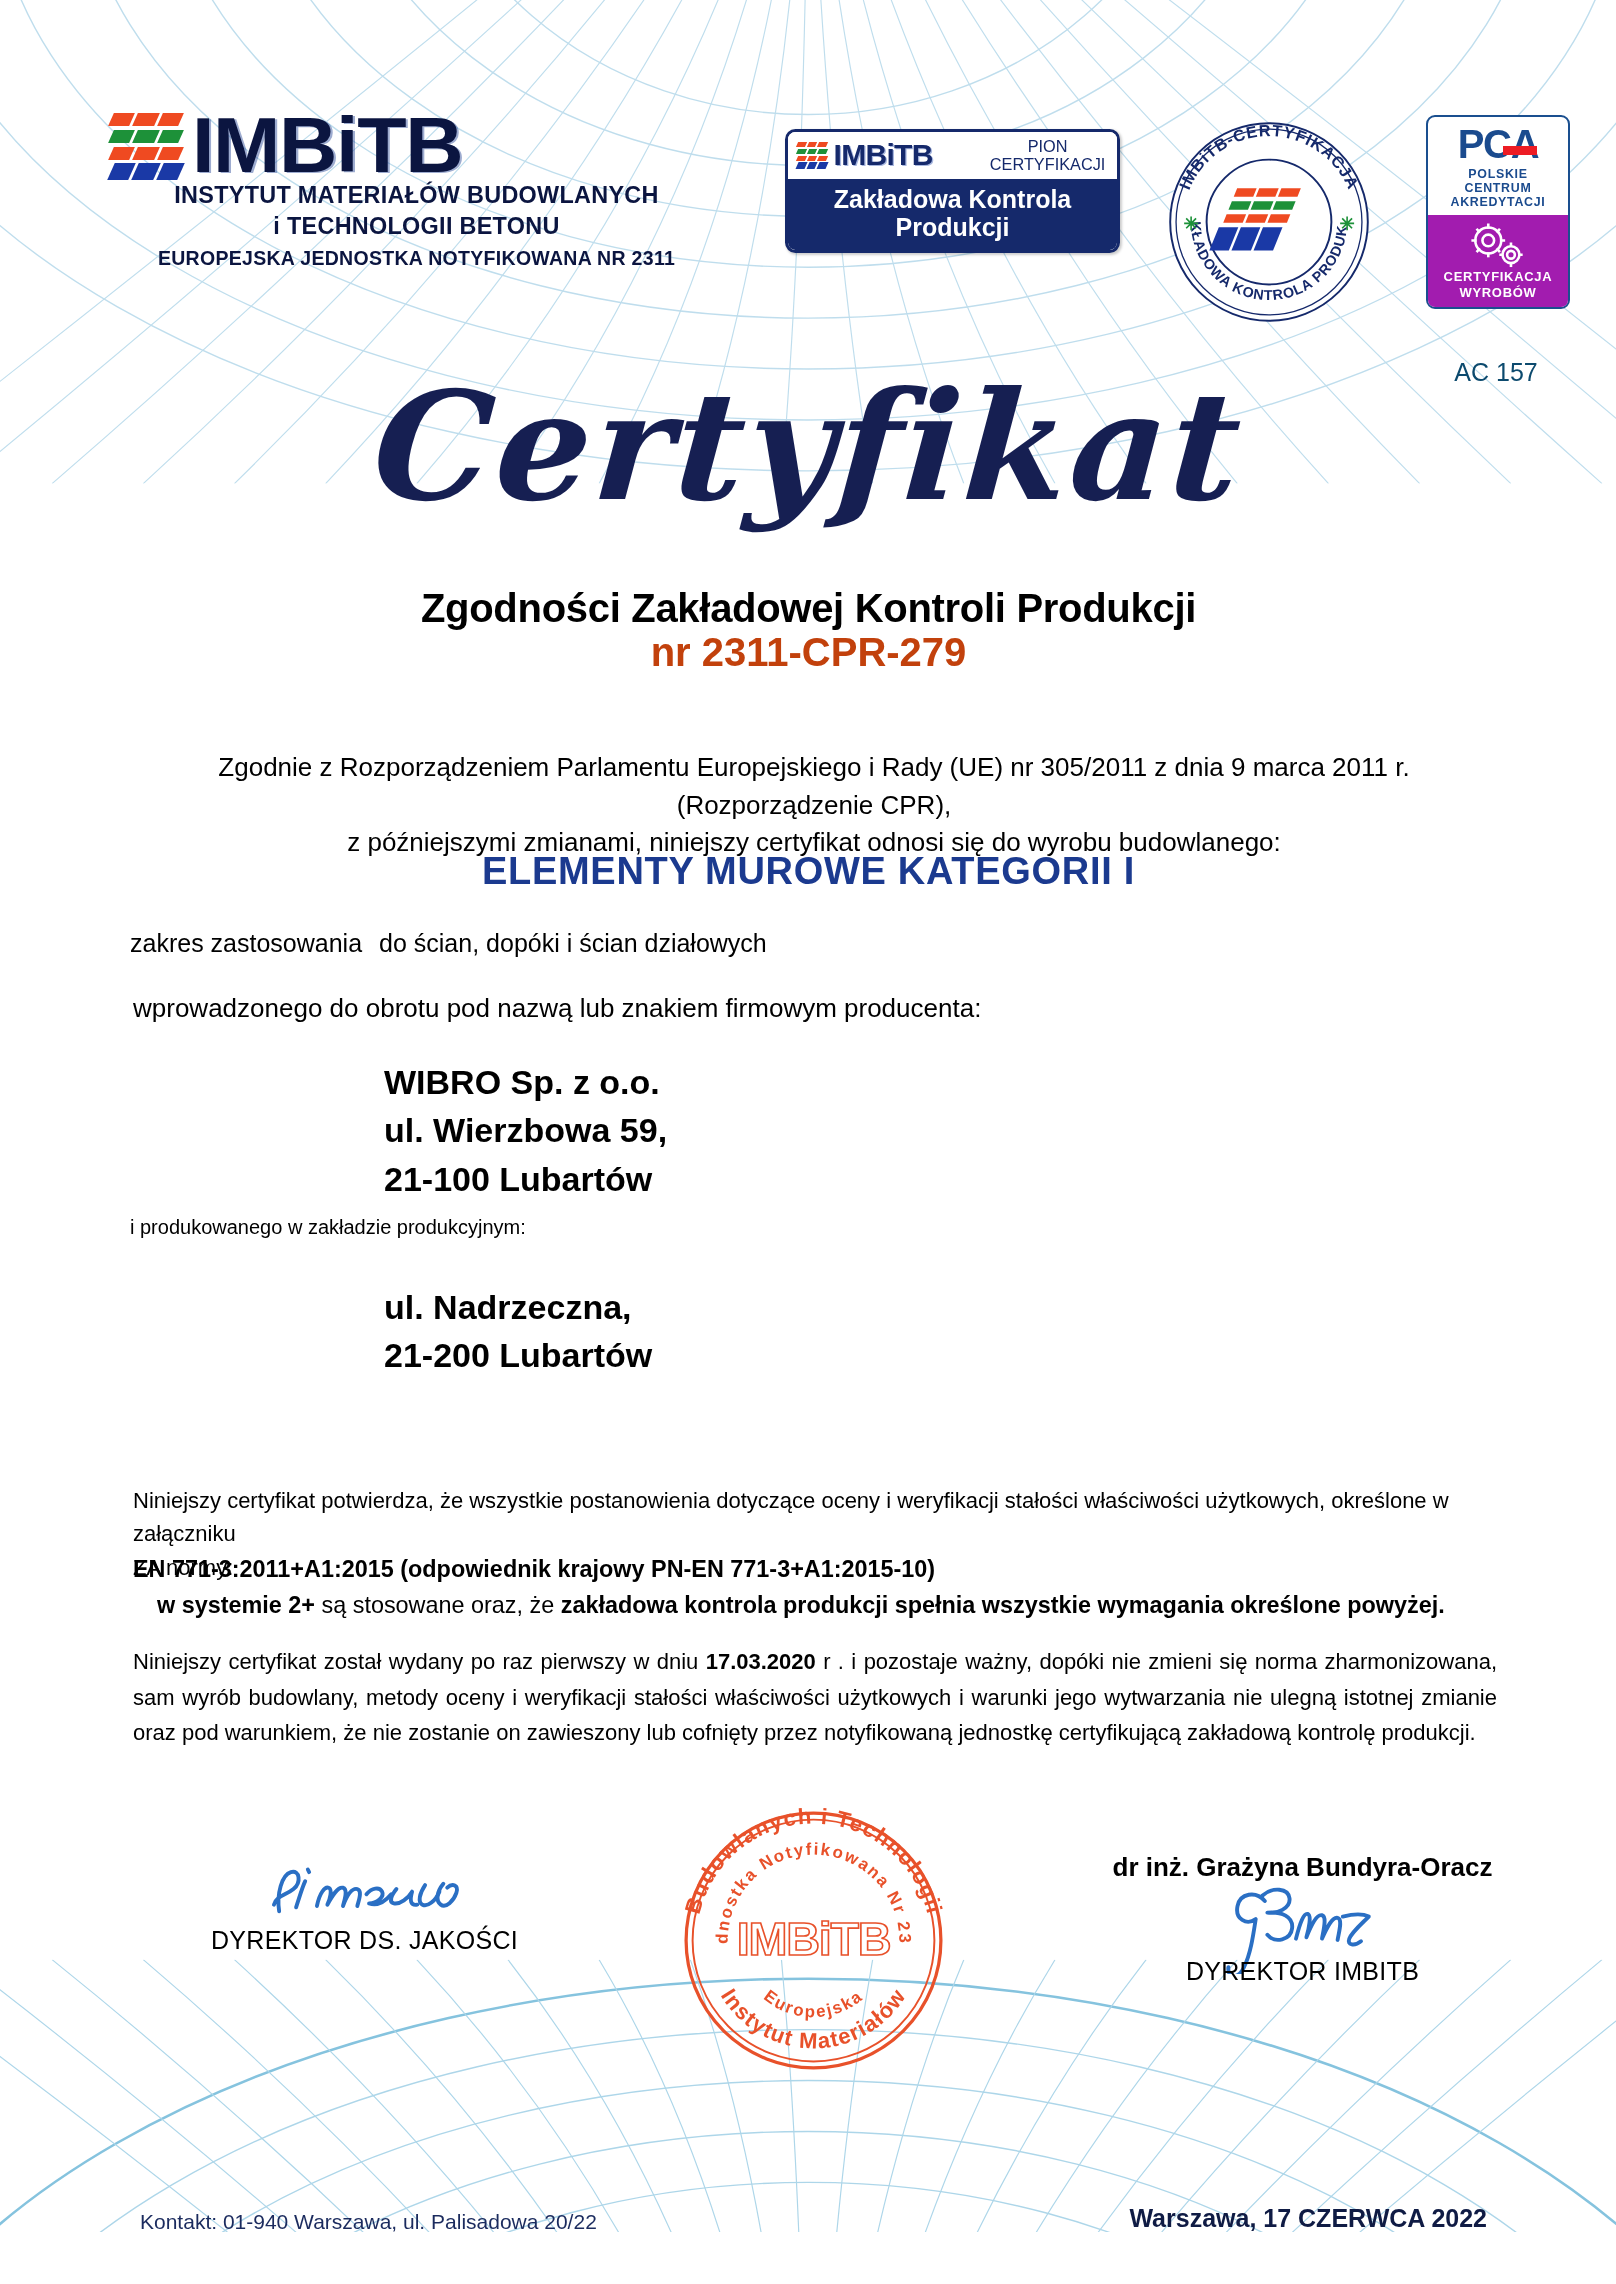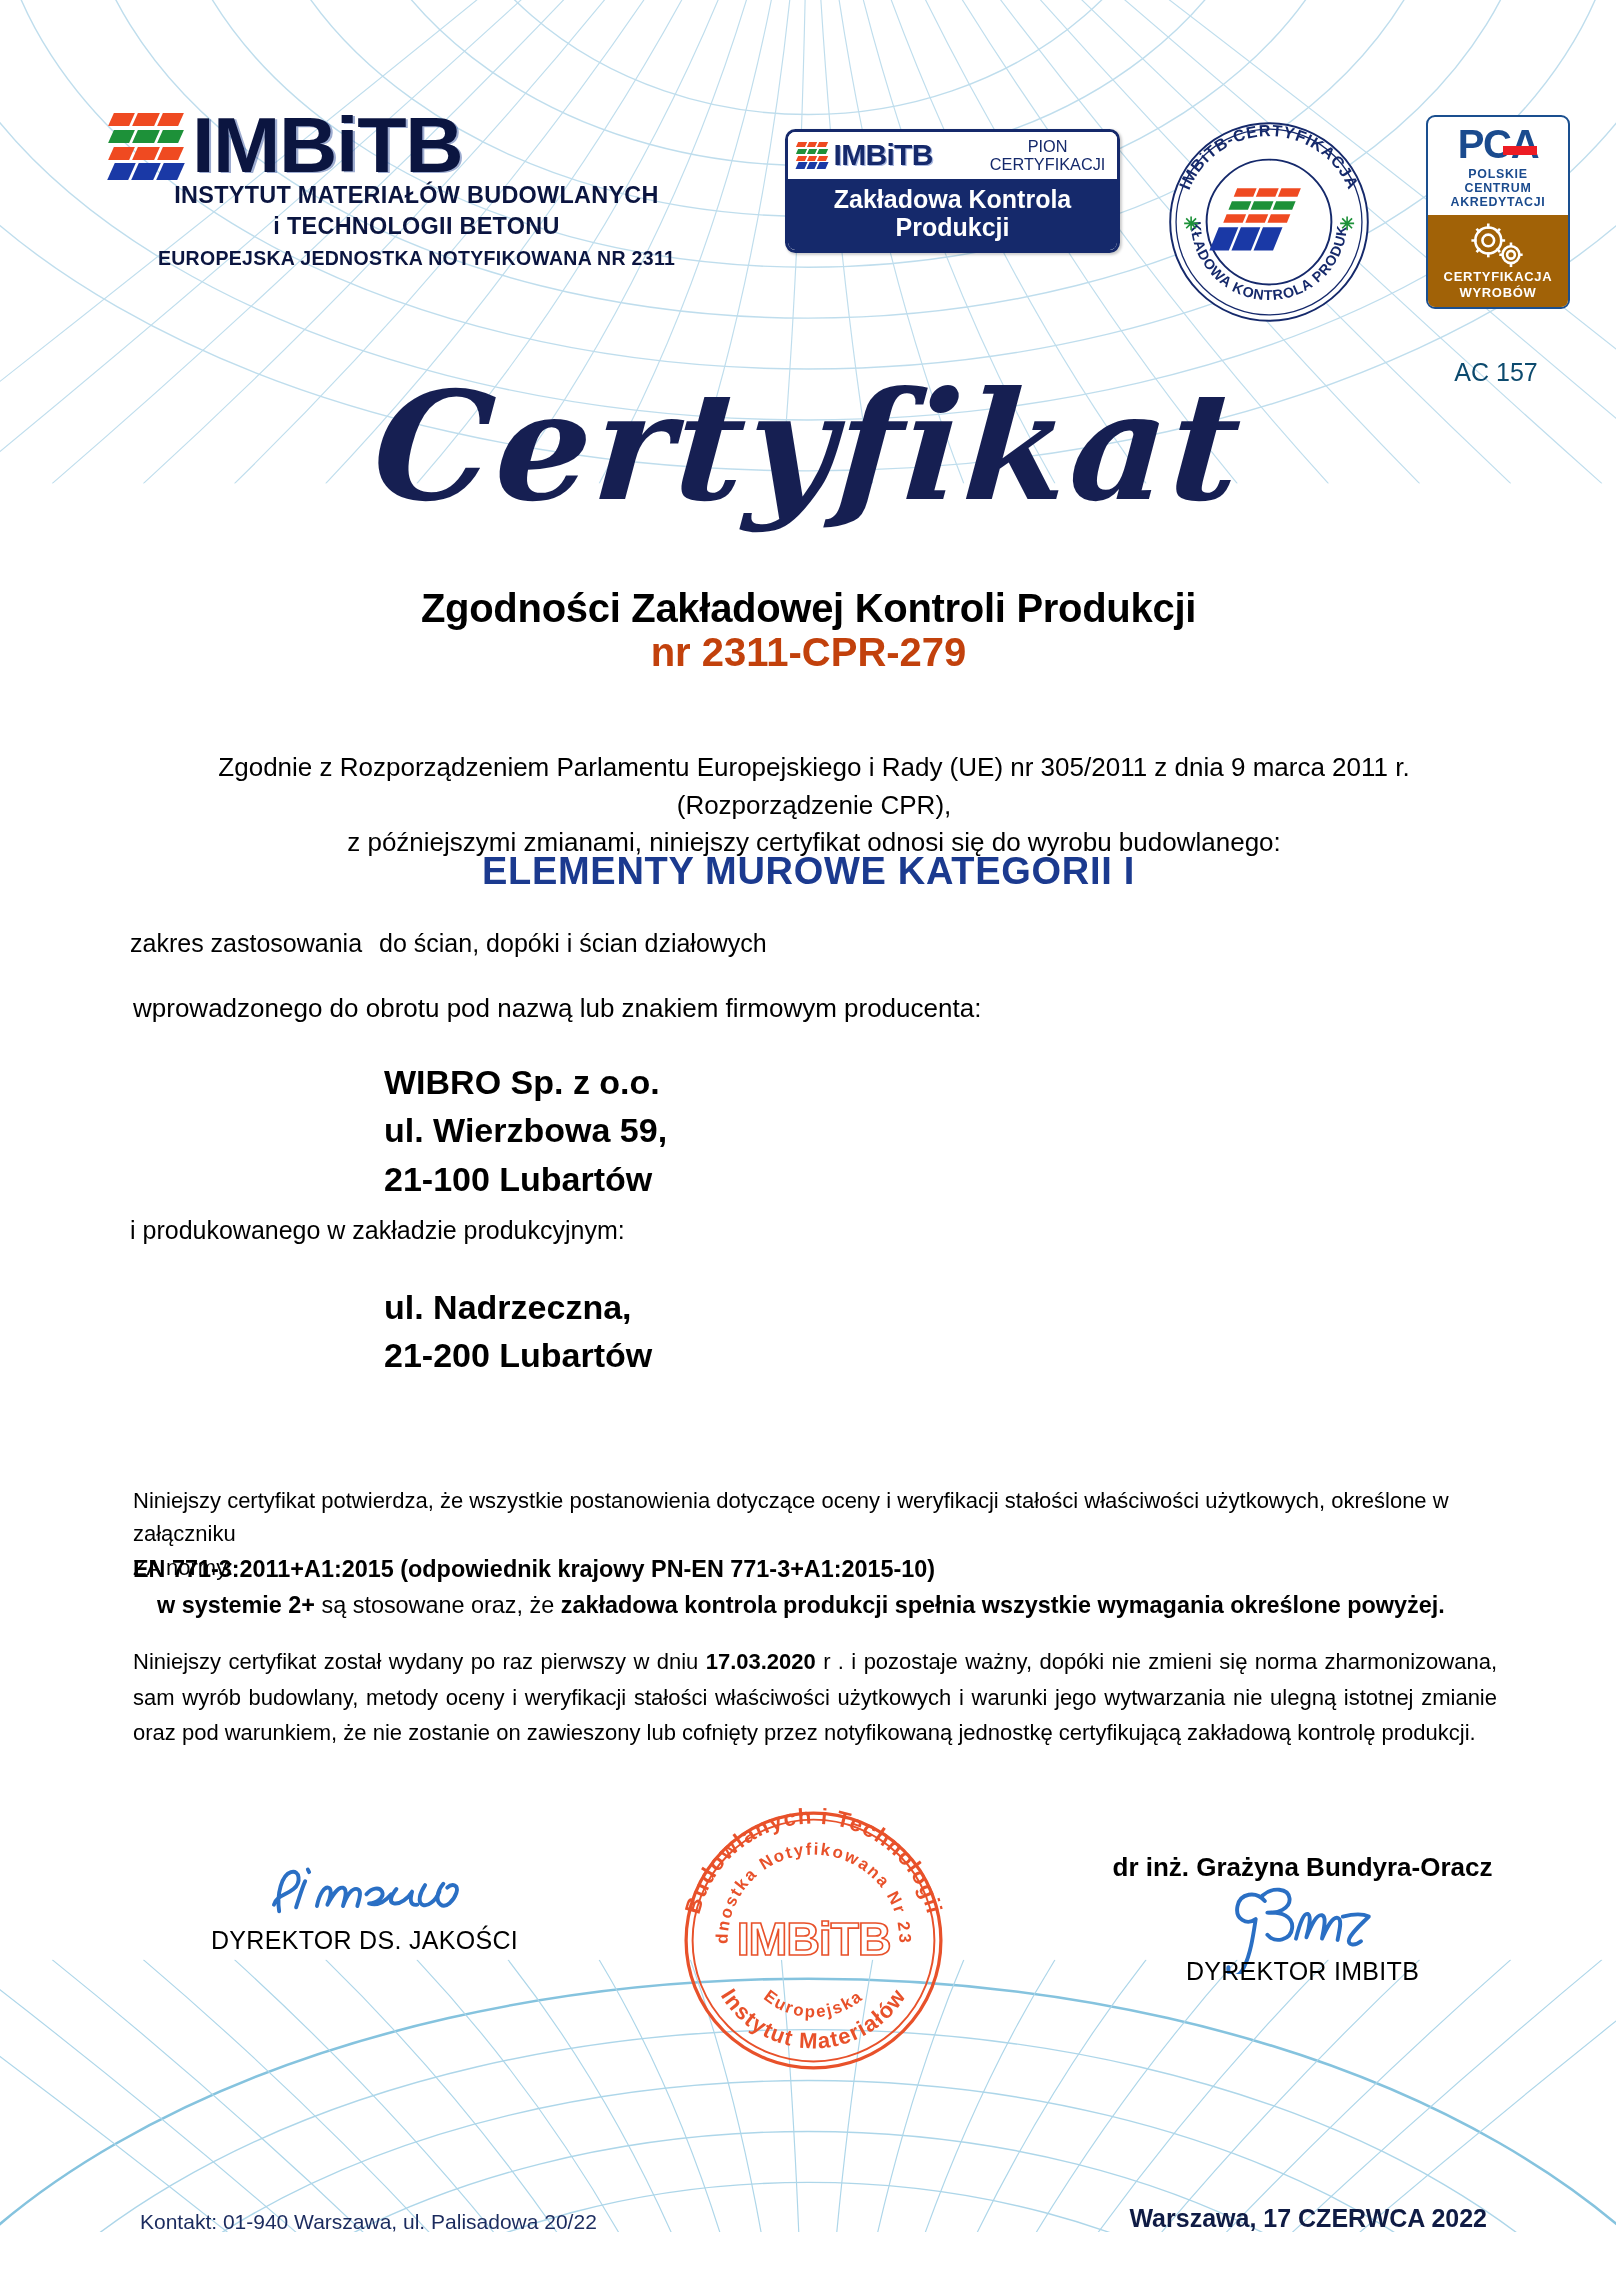--- a/index.html
+++ b/index.html
@@ -162,21 +162,21 @@
   .pca-mark .redbar{
     position:absolute; right:1.3px; bottom:9px;
     width:34px; height:8.5px; background:#ed1c24;
   }
   .pca-sub1, .pca-sub2{
     color:#1b4b8e; font-weight:bold; letter-spacing:0.7px;
   }
   .pca-sub1{ font-size:12.4px; margin-top:3.3px;}
   .pca-sub2{ font-size:12.4px; margin-top:0.7px;}
   .pca-bottom {
-    background:#a16207; color:#fff; text-align:center;
+    background:#a21caf; color:#fff; text-align:center;
     padding: 6.5px 2.6px 6.5px;
   }
   .pca-gears{ height:48px; }
   .pca-gears svg{display:block;margin:0 auto;}
   .pca-c1, .pca-c2{ font-weight:bold; font-size:13px; letter-spacing:0.7px;}
   .pca-c2{ margin-top:1.3px; }
   .ac-num {
     position:absolute; left:1426px; top:260px;
     width: 140px; text-align:center;
     font-size: 25px; color:#0c4a6e;
@@ -241,21 +241,21 @@
   }
 
   .producer {
     position:absolute; top: 1058px;
     left: 384px;
     font-weight:bold; font-size: 34px; line-height: 1.42;
   }
 
   .plant-label {
     position:absolute; top: 1216px; left: 130px;
-    font-size: 25px;
+    font-size: 20px;
   }
   .plant {
     position:absolute; top: 1283px;
     left: 384px;
     font-weight:bold; font-size: 34px; line-height: 1.42;
   }
 
   .para1 {
     position:absolute; top: 1484px; left: 133px;
     width: 1361px;

